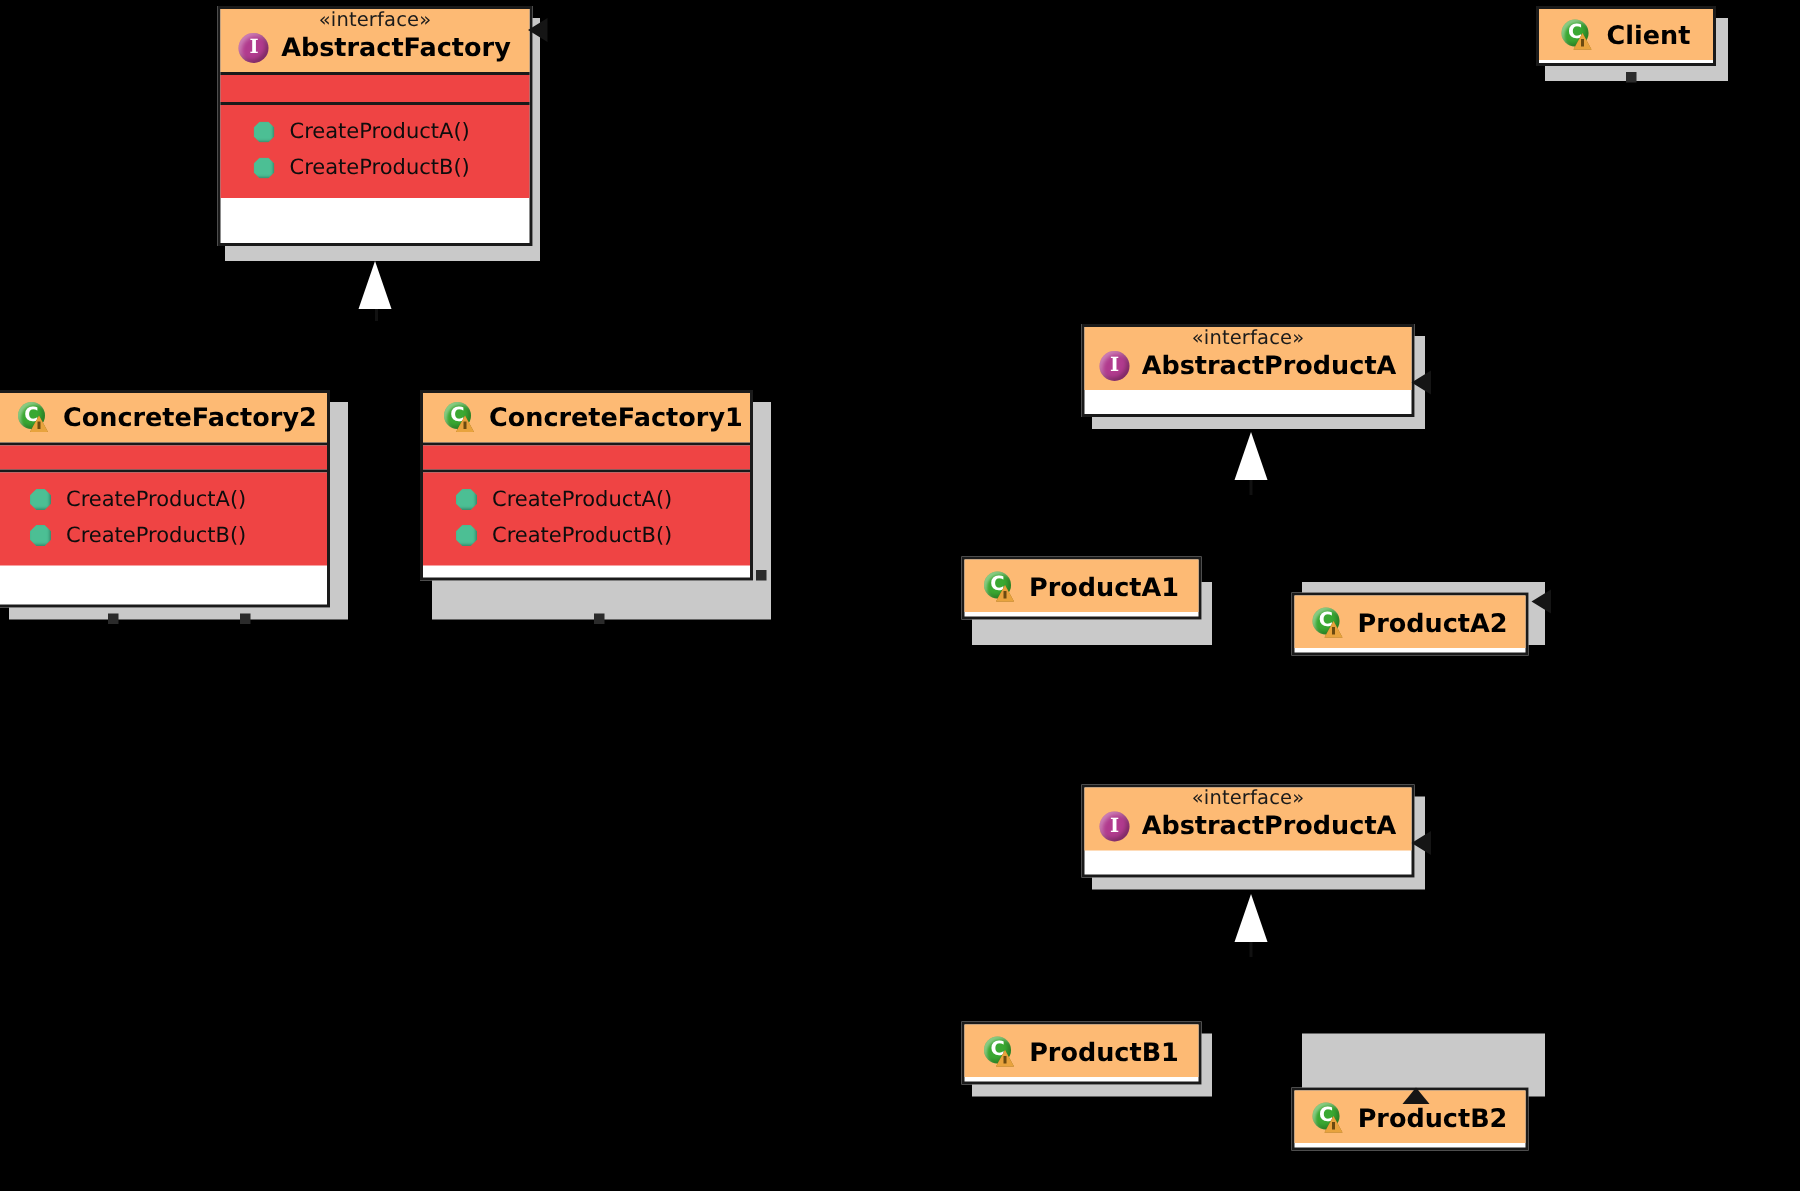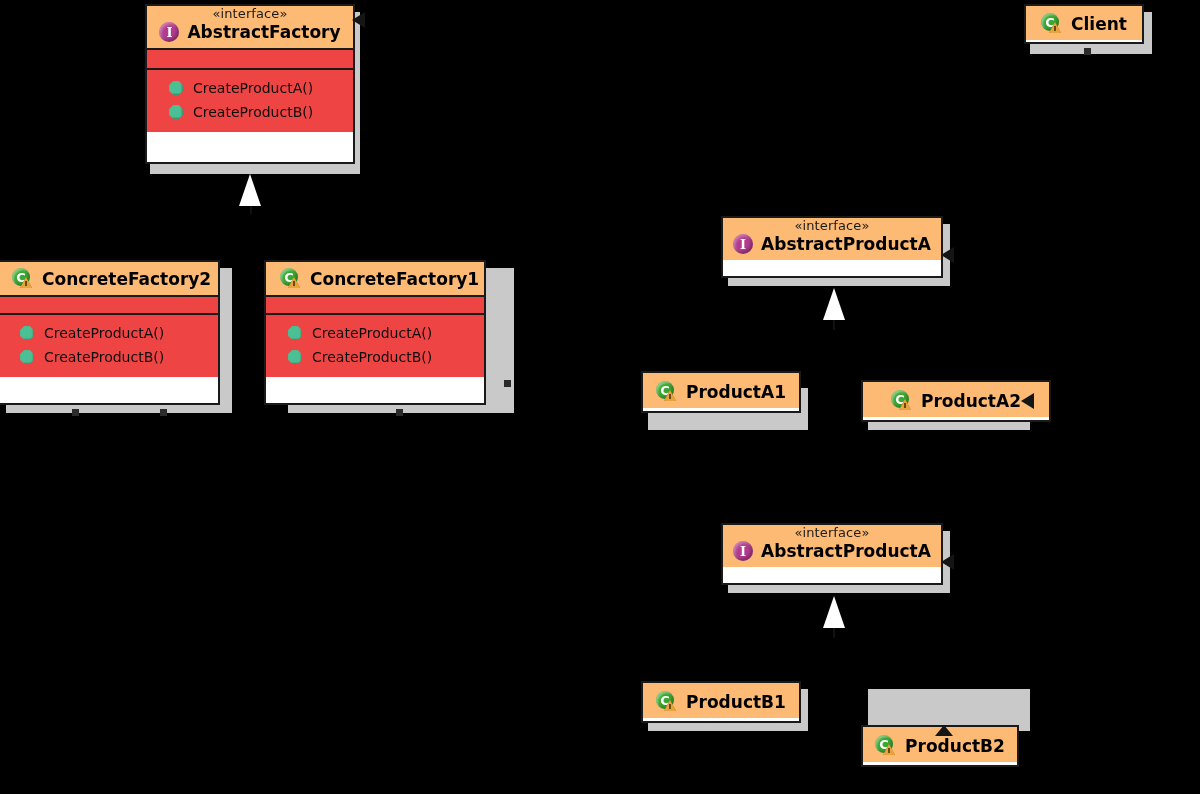--- a/index.html
+++ b/index.html
@@ -278,21 +278,21 @@
       <div class="op">
         <span class="icon-method"></span>
         <span>CreateProductB()</span>
       </div>
     </div>
   </div>
   <div class="sel-handle" style="left:72px; top:409px;"></div>
   <div class="sel-handle" style="left:160px; top:409px;"></div>
 
   <div class="node-shadow" style="left:288px; top:268px; width:226px; height:145px;"></div>
-  <div class="node" style="left:264px; top:260px; width:222px; height:145px;">
+  <div class="node" style="left:280px; top:260px; width:222px; height:127px;">
     <div class="hdr" style="padding-top:6px;">
       <div class="titlerow left">
         <span class="icon-class">
           <span class="cdisc"></span>
             <span class="warn"></span>
         </span>
         <span class="nodename">ConcreteFactory1</span>
       </div>
     </div>
     <div class="sep"></div>
@@ -334,21 +334,21 @@
         <span class="icon-class">
           <span class="cdisc"></span>
             <span class="warn"></span>
         </span>
         <span class="nodename">ProductA1</span>
       </div>
     </div>
   </div>
 
   <div class="node-shadow" style="left:868px; top:388px; width:162px; height:42px;"></div>
-  <div class="node" style="left:861px; top:380px; width:190px; height:42px;">
+  <div class="node" style="left:861px; top:395px; width:158px; height:42px;">
     <div class="hdr" style="padding-top:8px;">
       <div class="titlerow">
         <span class="icon-class">
           <span class="cdisc"></span>
             <span class="warn"></span>
         </span>
         <span class="nodename">ProductA2</span>
       </div>
     </div>
   </div>

